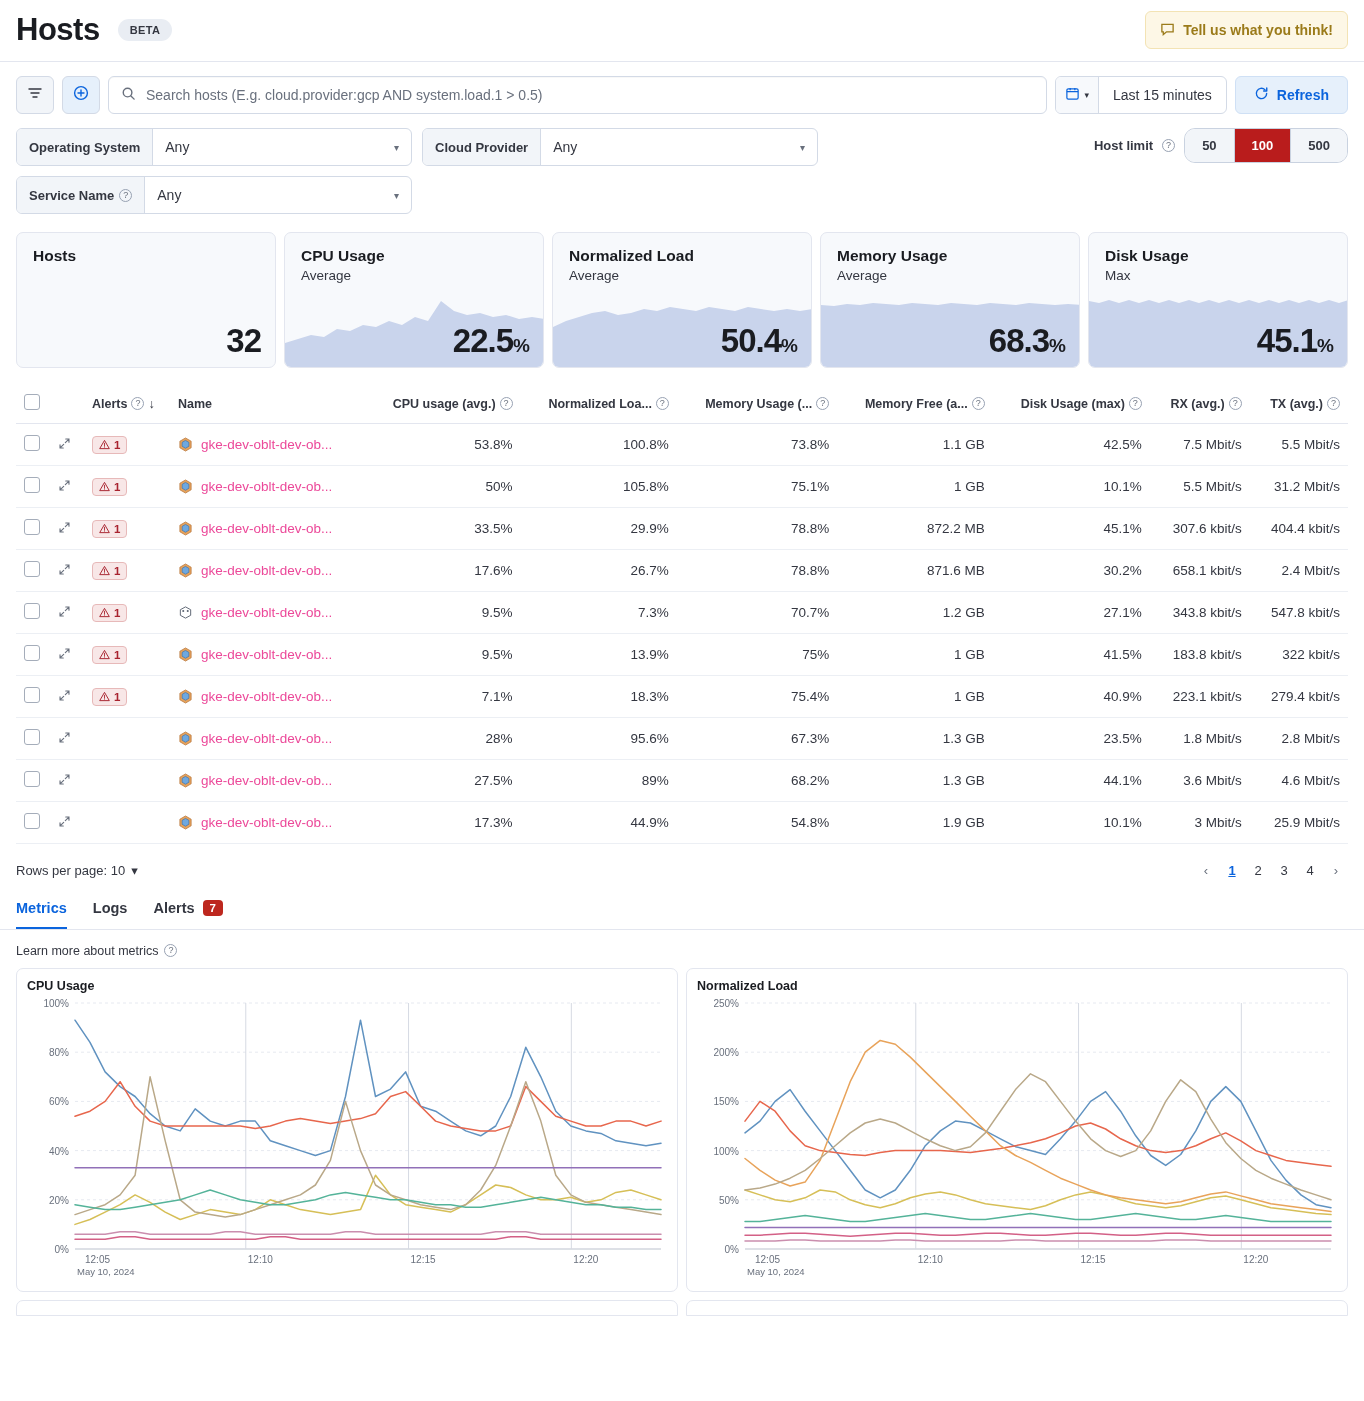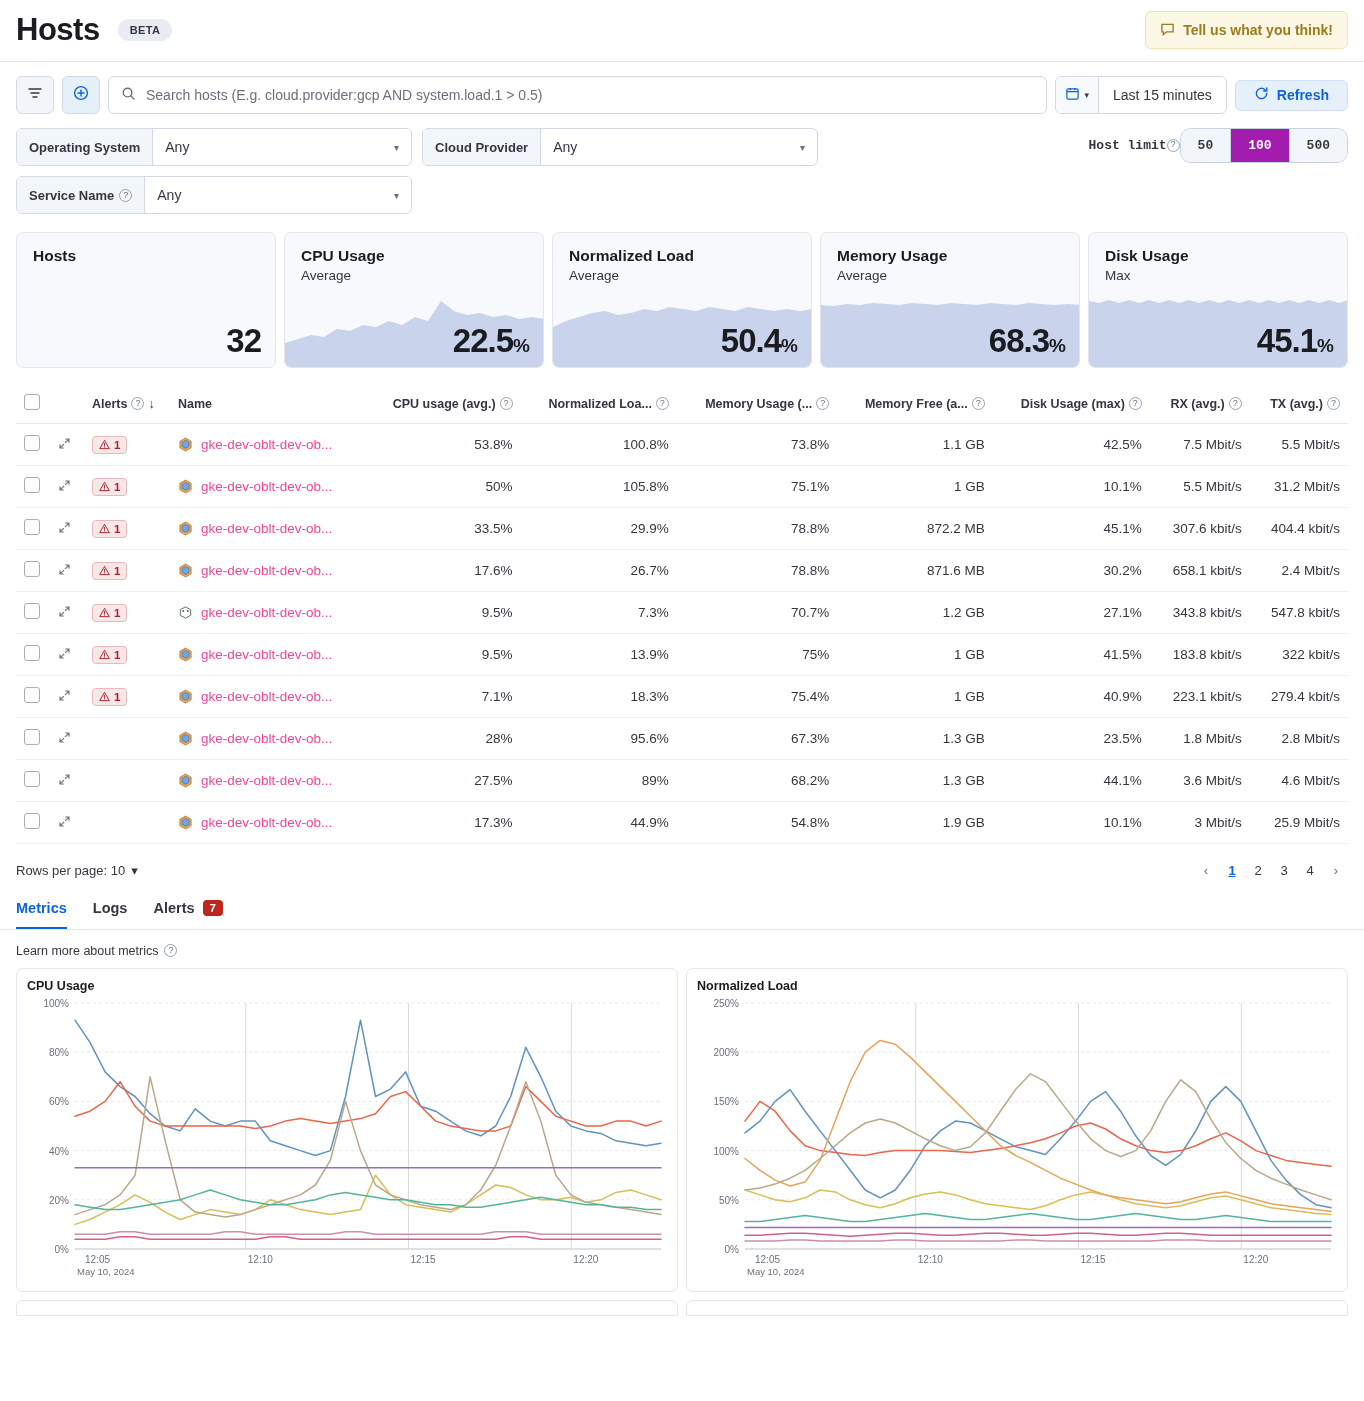--- a/index.html
+++ b/index.html
@@ -73,21 +73,21 @@
   .date-cal {
     display: flex; align-items: center; gap: 4px;
     padding: 0 9px; height: 100%;
     background: #f7f9fc; border-right: 1px solid #d3dae6;
     cursor: pointer;
   }
   .date-cal svg { width: 15px; height: 15px; }
   .date-cal .caret { font-size: 9px; color: #343741; }
   .date-text { padding: 0 14px; font-size: 14px; color: #343741; cursor: pointer; }
   .refresh-btn {
-    height: 31px; background: #e6f0fb; color: #0b64dd;
+    height: 38px; background: #e6f0fb; color: #0b64dd;
     border: 1px solid #cfe0f5; border-radius: 6px;
     display: flex; align-items: center; gap: 8px;
     padding: 0 18px; font-size: 14px; font-weight: bold; cursor: pointer;
   }
   .refresh-btn svg { width: 15px; height: 15px; }
 
   
   .filters { padding: 14px 16px 0 16px; position: relative; }
   .frow { display: flex; gap: 10px; margin-bottom: 10px; }
   .fgroup {
@@ -107,31 +107,31 @@
   }
   .fvalue .caret { font-size: 10px; color: #69707d; }
   .qmark {
     width: 13px; height: 13px; border-radius: 50%;
     border: 1px solid #98a2b3; color: #69707d;
     font-size: 9px; line-height: 11px; text-align: center; display: inline-block;
     font-weight: normal;
   }
   .hostlimit {
     position: absolute; right: 16px; top: 14px;
-    display: flex; align-items: center;  font-family: Liberation Mono, monospace;
+    display: flex; align-items: center; gap: 9px;
   }
   .hostlimit .hl-label { font-size: 13px; font-weight: bold; color: #343741; }
   .hl-group { display: flex; border: 1px solid #c9d2e0; border-radius: 11px; overflow: hidden; }
   .hl-btn {
     padding: 9px 17px; font-size: 13px; font-weight: bold;
     background: #f2f5f9; color: #343741; cursor: pointer;
     border-right: 1px solid #c9d2e0;
   }
   .hl-btn:last-child { border-right: none; }
-  .hl-btn.active { background: #a21caf; color: #fff; }
+  .hl-btn.active { background: #b91c1c; color: #fff; }
 
   
   .metrics-link {
     padding: 8px 16px 0 16px;
     font-size: 12.5px; color: #0b64dd; display: flex; align-items: center; gap: 5px;
     cursor: pointer;
   }
   .metrics-link svg { width: 11px; height: 11px; }
   .kpis { display: flex; gap: 8px; padding: 8px 16px 0 16px; }
   .kpi {

